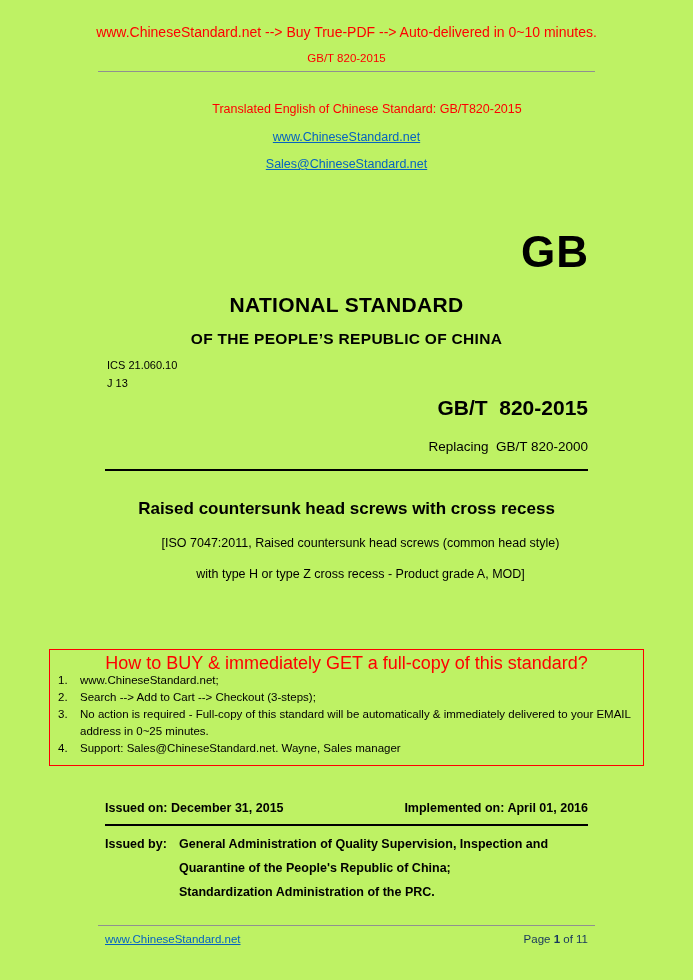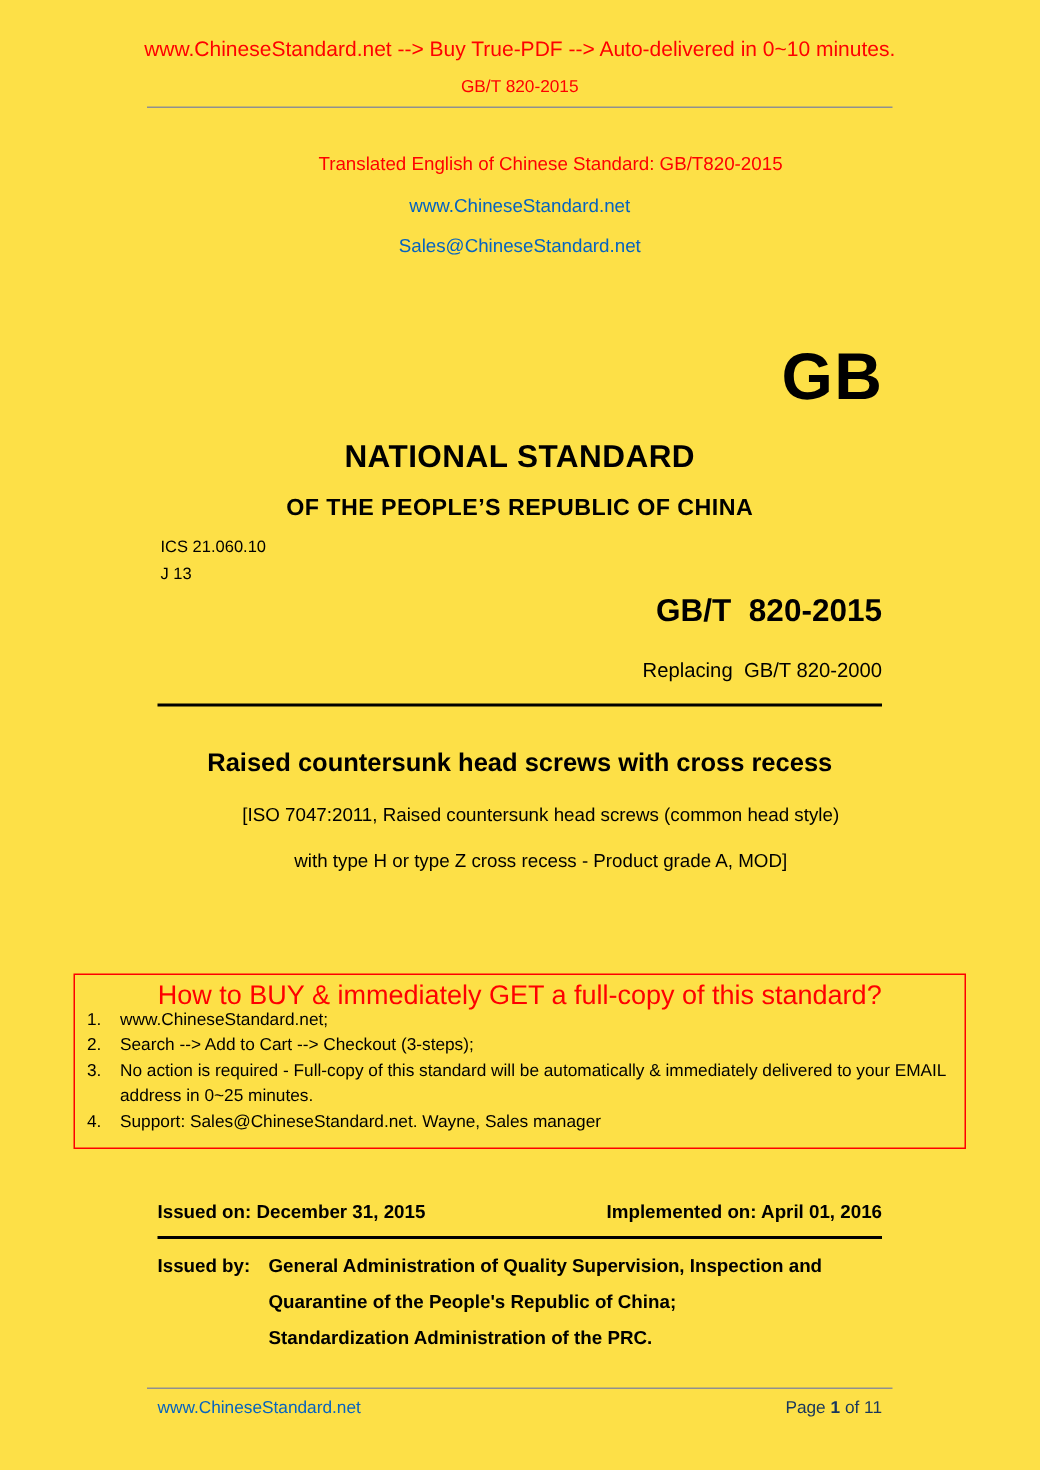--- a/index.html
+++ b/index.html
@@ -1,20 +1,20 @@
 <!DOCTYPE html>
 <html><head>
 <meta charset="utf-8">
 <style>
   html, body { margin: 0; padding: 0; background: #ffffff; }
   .page {
     position: relative;
     width: 693px;
     height: 980px;
-    background: #fde047;
+    background: #bef264;
     font-family: "Liberation Sans", sans-serif;
     color: #000000;
     overflow: hidden;
   }
   .banner {
     padding-top: 24px;
     font-size: 14px;
     line-height: 17px;
     text-align: center;
     color: #FE0000;
@@ -35,21 +35,21 @@
   .translated {
     margin-top: 30px;
     font-size: 12.5px;
     line-height: 15px;
     text-align: center;
     color: #FE0000;
     padding-left: 41px;
   }
   .link-row { margin-top: 13px; font-size: 12.5px; line-height: 15px; text-align: center; }
   .link-row + .link-row { margin-top: 12px; }
-  a.link { color: #0563C1; cursor: pointer; }
+  a.link { color: #0563C1; text-decoration: underline; cursor: pointer; }
   .gb-logo {
     margin-top: 58px;
     margin-right: 104px;
     text-align: right;
     font-size: 44px;
     line-height: 44px;
     font-weight: bold;
     letter-spacing: 1px;
   }
   .nat1 { margin-top: 22px; font-size: 21px; line-height: 18px; font-weight: bold; text-align: center; letter-spacing: .3px; }

